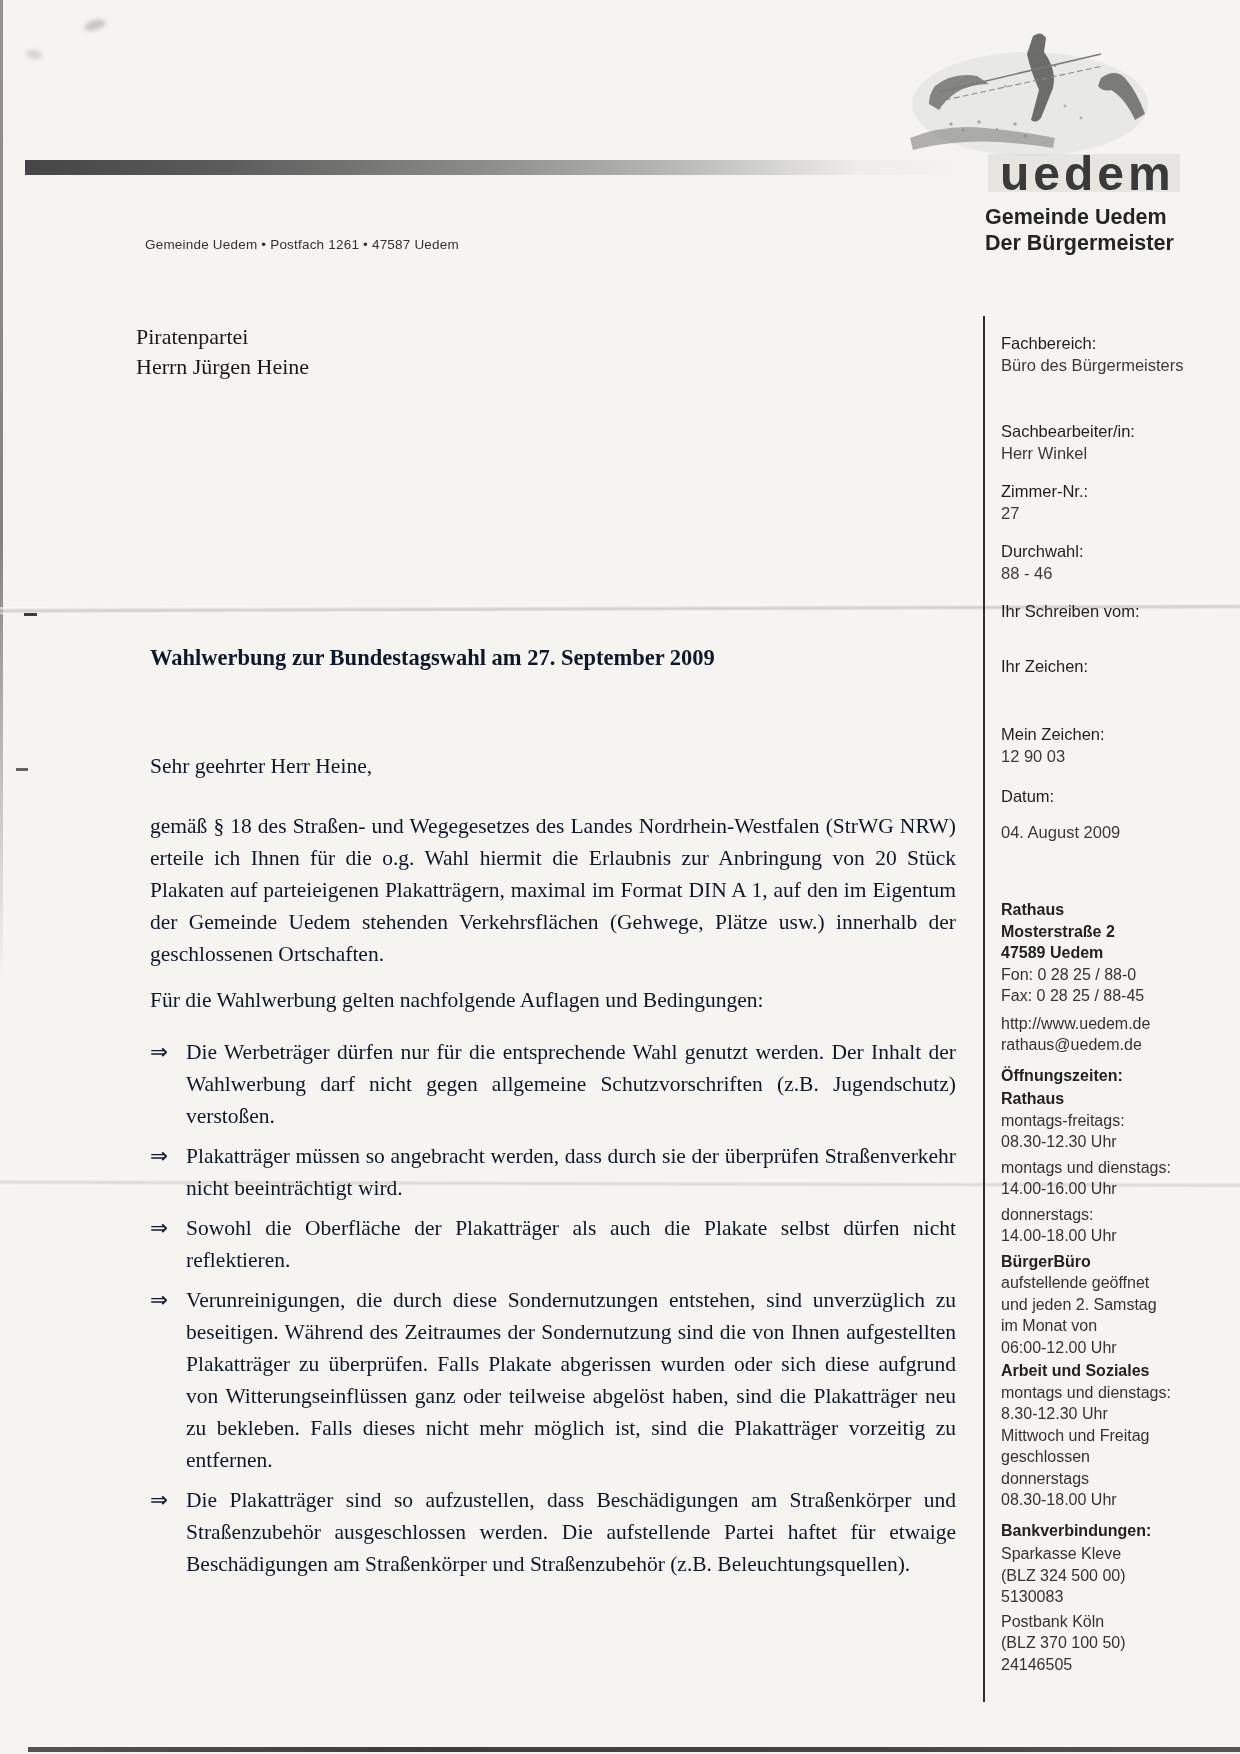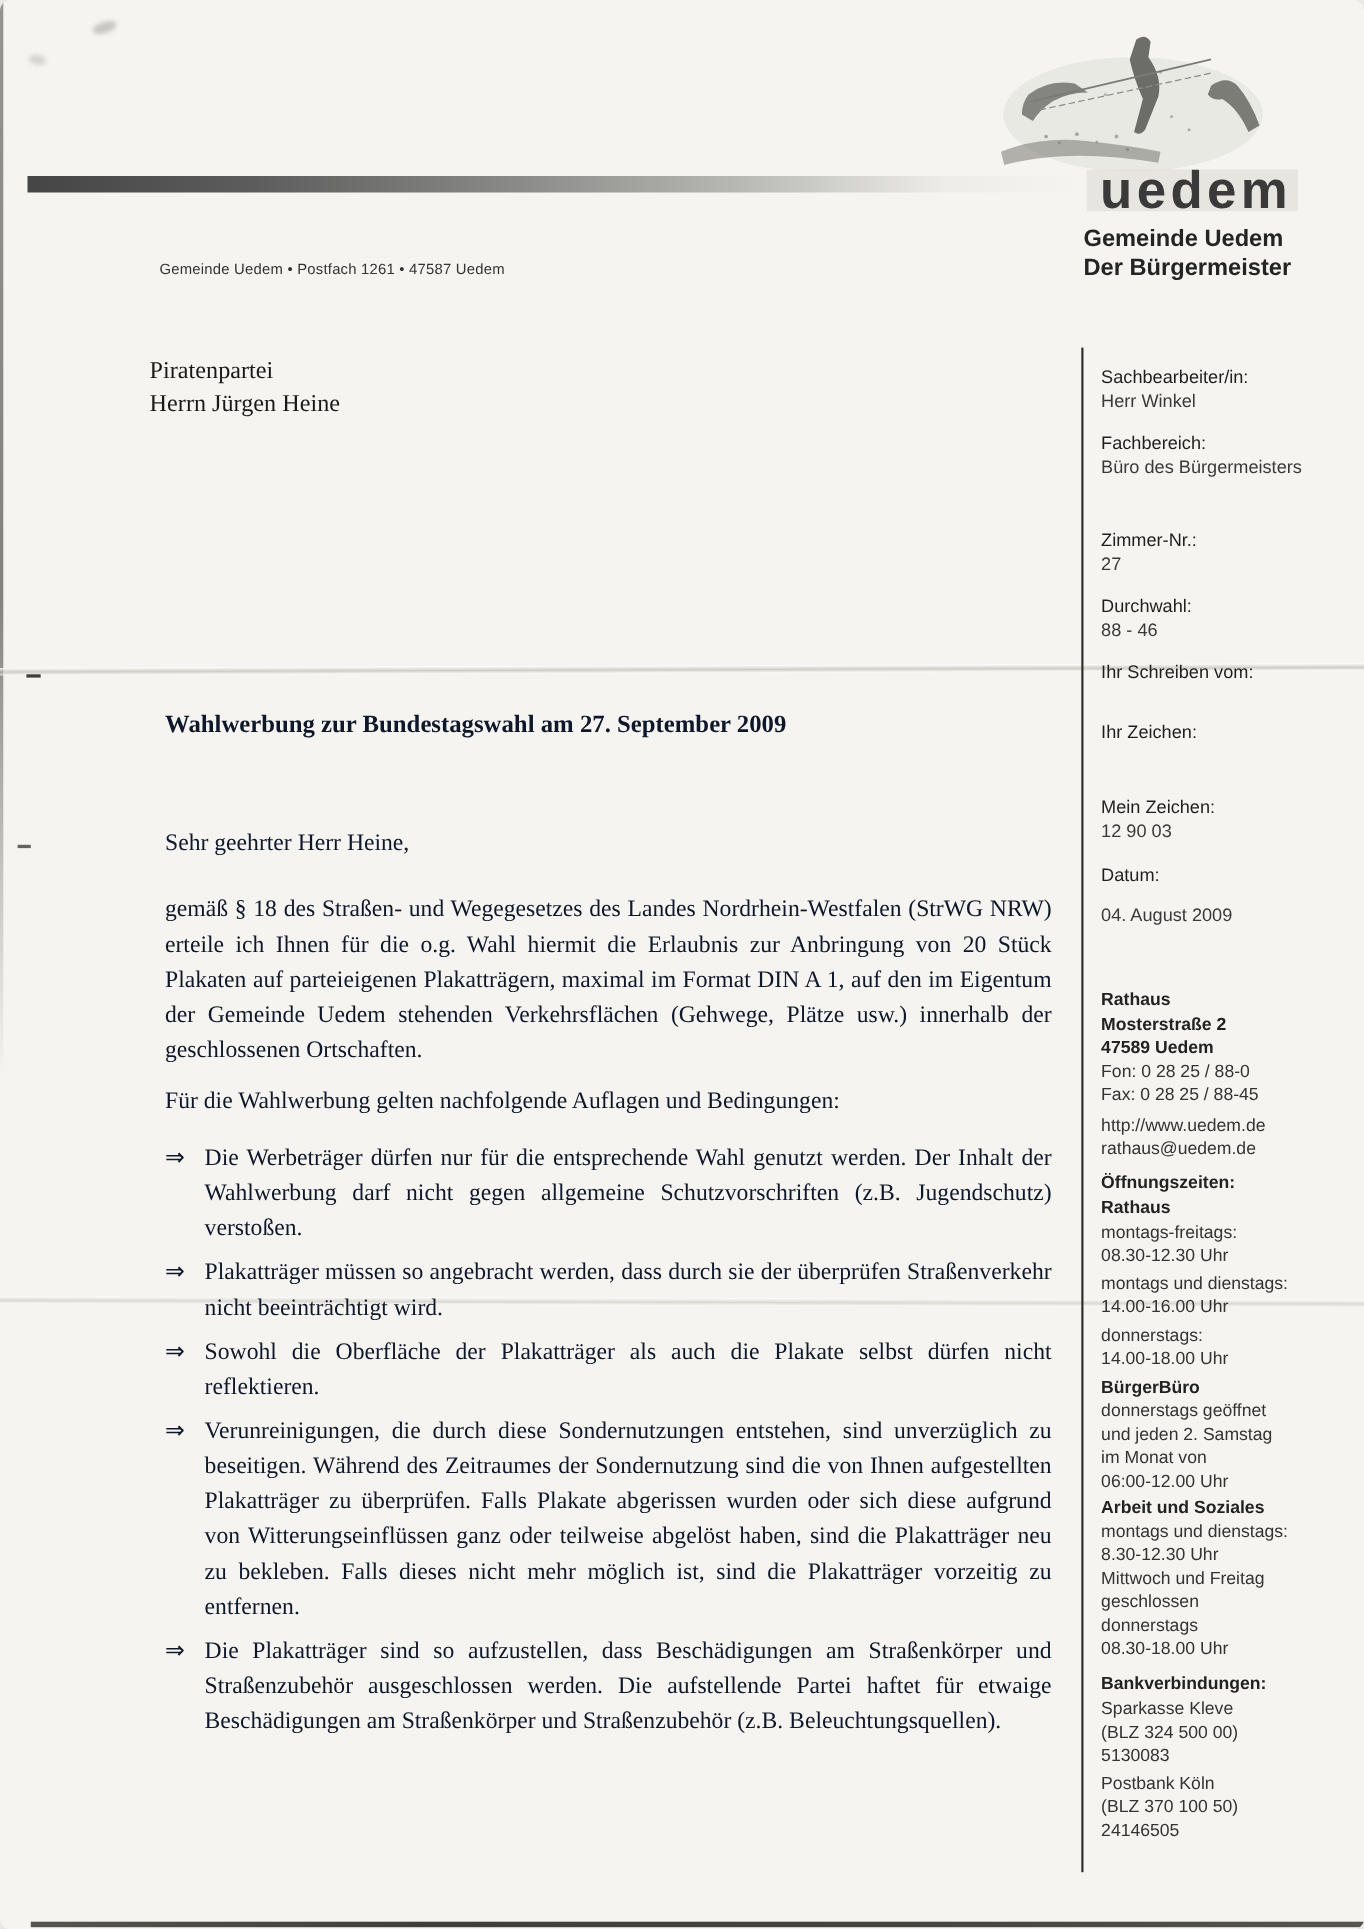--- a/index.html
+++ b/index.html
@@ -1,19 +1,19 @@
 <!DOCTYPE html>
 <html lang="de"><head>
 <meta charset="utf-8">
 <style>
   html,body{margin:0;padding:0;background:#e9e8e4;}
   .page{
     position:relative;width:1240px;height:1754px;margin:0 auto;
     background:#f5f4f0;overflow:hidden;
-    font-family:"Liberation Sans",sans-serif;color:#222;border-radius:10px;
+    font-family:"Liberation Sans",sans-serif;color:#222;
   }
   .serif{font-family:"Liberation Serif",serif;}
 
   
   .scan-edge-left{position:absolute;left:0;top:0;width:3px;height:980px;
     background:linear-gradient(to bottom,rgba(70,68,62,.55),rgba(70,68,62,.65) 55%,rgba(70,68,62,0));}
   .smudge{position:absolute;background:#9a9a94;border-radius:50%;filter:blur(2px);opacity:.5;}
   .s1{left:84px;top:20px;width:22px;height:10px;transform:rotate(-18deg);}
   .s2{left:26px;top:50px;width:16px;height:9px;transform:rotate(12deg);opacity:.35;}
   .crease{position:absolute;left:0;width:1240px;height:7px;
@@ -114,27 +114,27 @@
   </div>
 
   <div class="crease c1"></div>
   <div class="crease c2"></div>
   <div class="fold-dash d1"></div>
   <div class="fold-dash d2"></div>
 
   <div class="sidebar-rule"></div>
 
   <div class="sidebar">
+    <div class="sb-field g1">
+      <div class="l">Fachbereich:</div>
+      <div class="v">Büro des Bürgermeisters</div>
+    </div>
     <div class="sb-field g2">
       <div class="l">Sachbearbeiter/in:</div>
       <div class="v">Herr Winkel</div>
-    </div>
-    <div class="sb-field g1">
-      <div class="l">Fachbereich:</div>
-      <div class="v">Büro des Bürgermeisters</div>
     </div>
     <div class="sb-field g3">
       <div class="l">Zimmer-Nr.:</div>
       <div class="v">27</div>
     </div>
     <div class="sb-field g4">
       <div class="l">Durchwahl:</div>
       <div class="v">88 - 46</div>
     </div>
     <div class="sb-field g5">
@@ -176,21 +176,21 @@
           <div>14.00-16.00 Uhr</div>
         </div>
         <div class="pair">
           <div>donnerstags:</div>
           <div>14.00-18.00 Uhr</div>
         </div>
       </div>
 
       <div class="hsec">
         <div class="bold">BürgerBüro</div>
-        <div>donnerstags geöffnet</div>
+        <div>aufstellende geöffnet</div>
         <div>und jeden 2. Samstag</div>
         <div>im Monat von</div>
         <div>06:00-12.00 Uhr</div>
       </div>
 
       <div class="hsec">
         <div class="bold">Arbeit und Soziales</div>
         <div>montags und dienstags:</div>
         <div>8.30-12.30 Uhr</div>
         <div>Mittwoch und Freitag</div>

